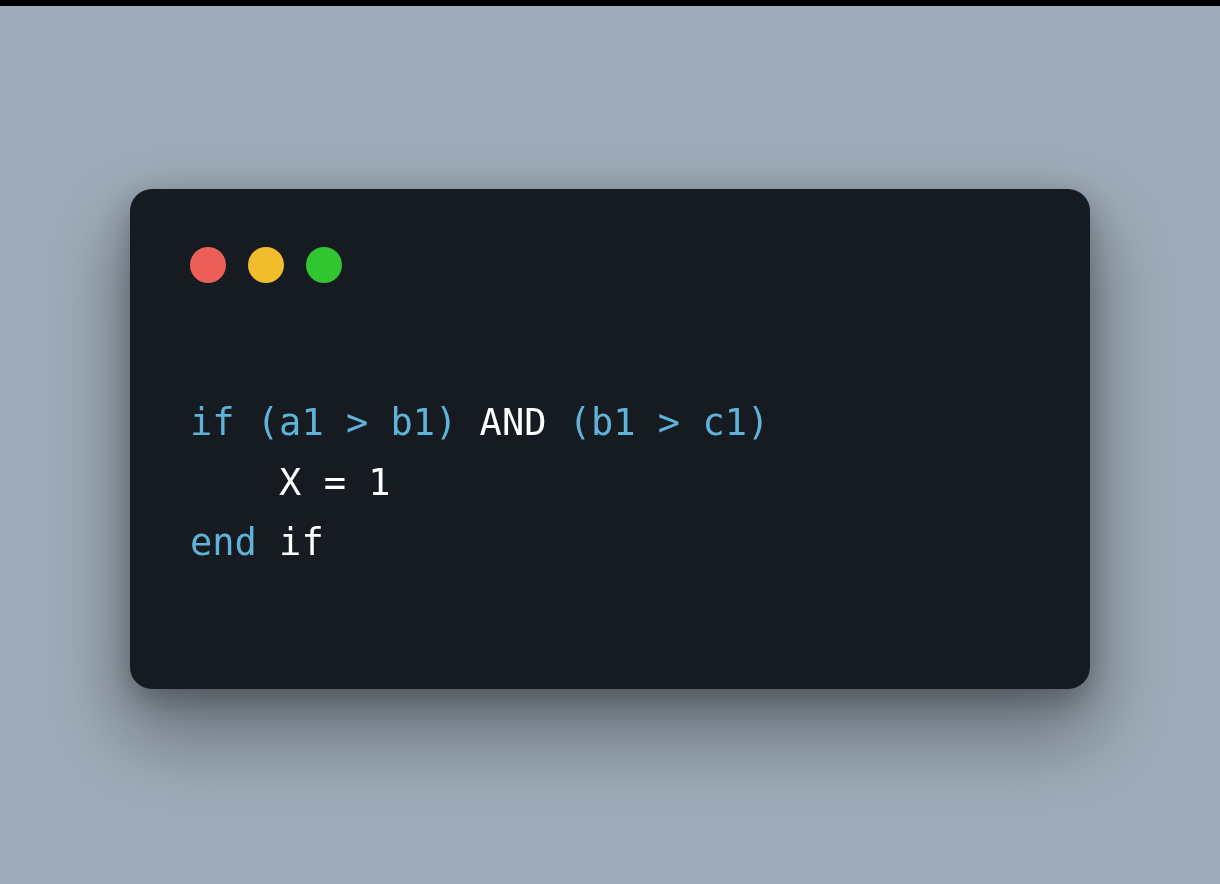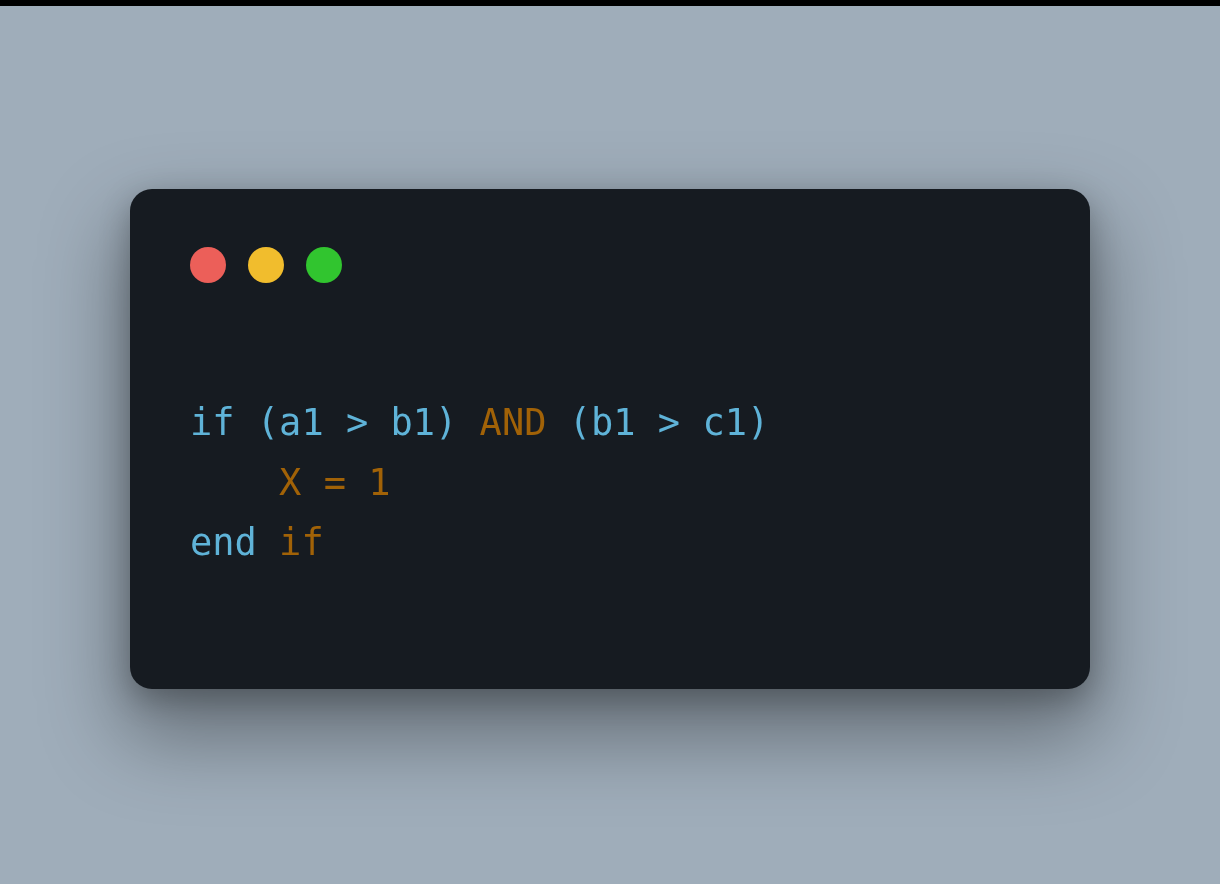--- a/index.html
+++ b/index.html
@@ -40,21 +40,21 @@
   .red    { background: #ec5f59; }
   .yellow { background: #f1bd2d; }
   .green  { background: #31c52f; }
   .code {
     font-size: 37px;
     line-height: 1.62;
     white-space: pre;
     color: #cfd3d8;
   }
   .kw  { color: #5fb3d8; }
-  .str { color: #a16207; }
+  .str { color: #ffffff; }
 </style>
 </head>
 <body>
 
 <div class="topbar"></div>
 
 <div class="window">
   <div class="traffic-lights">
     <div class="dot red"></div>
     <div class="dot yellow"></div>

